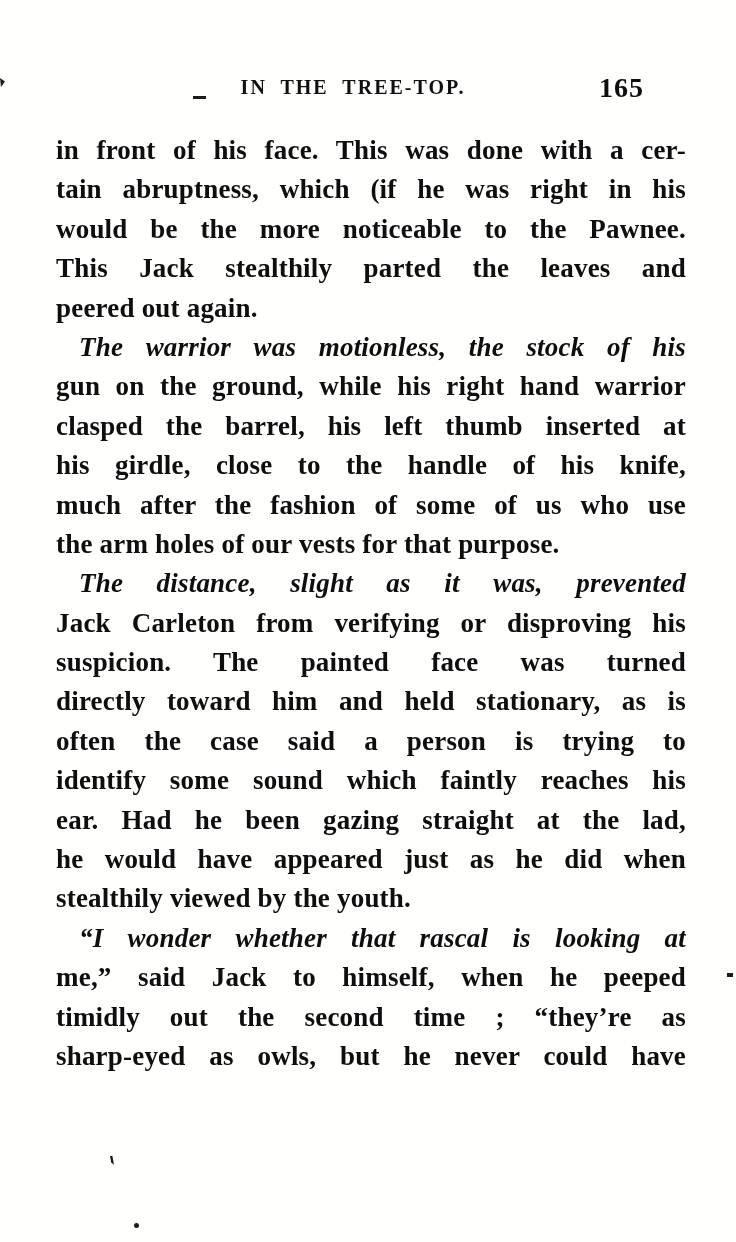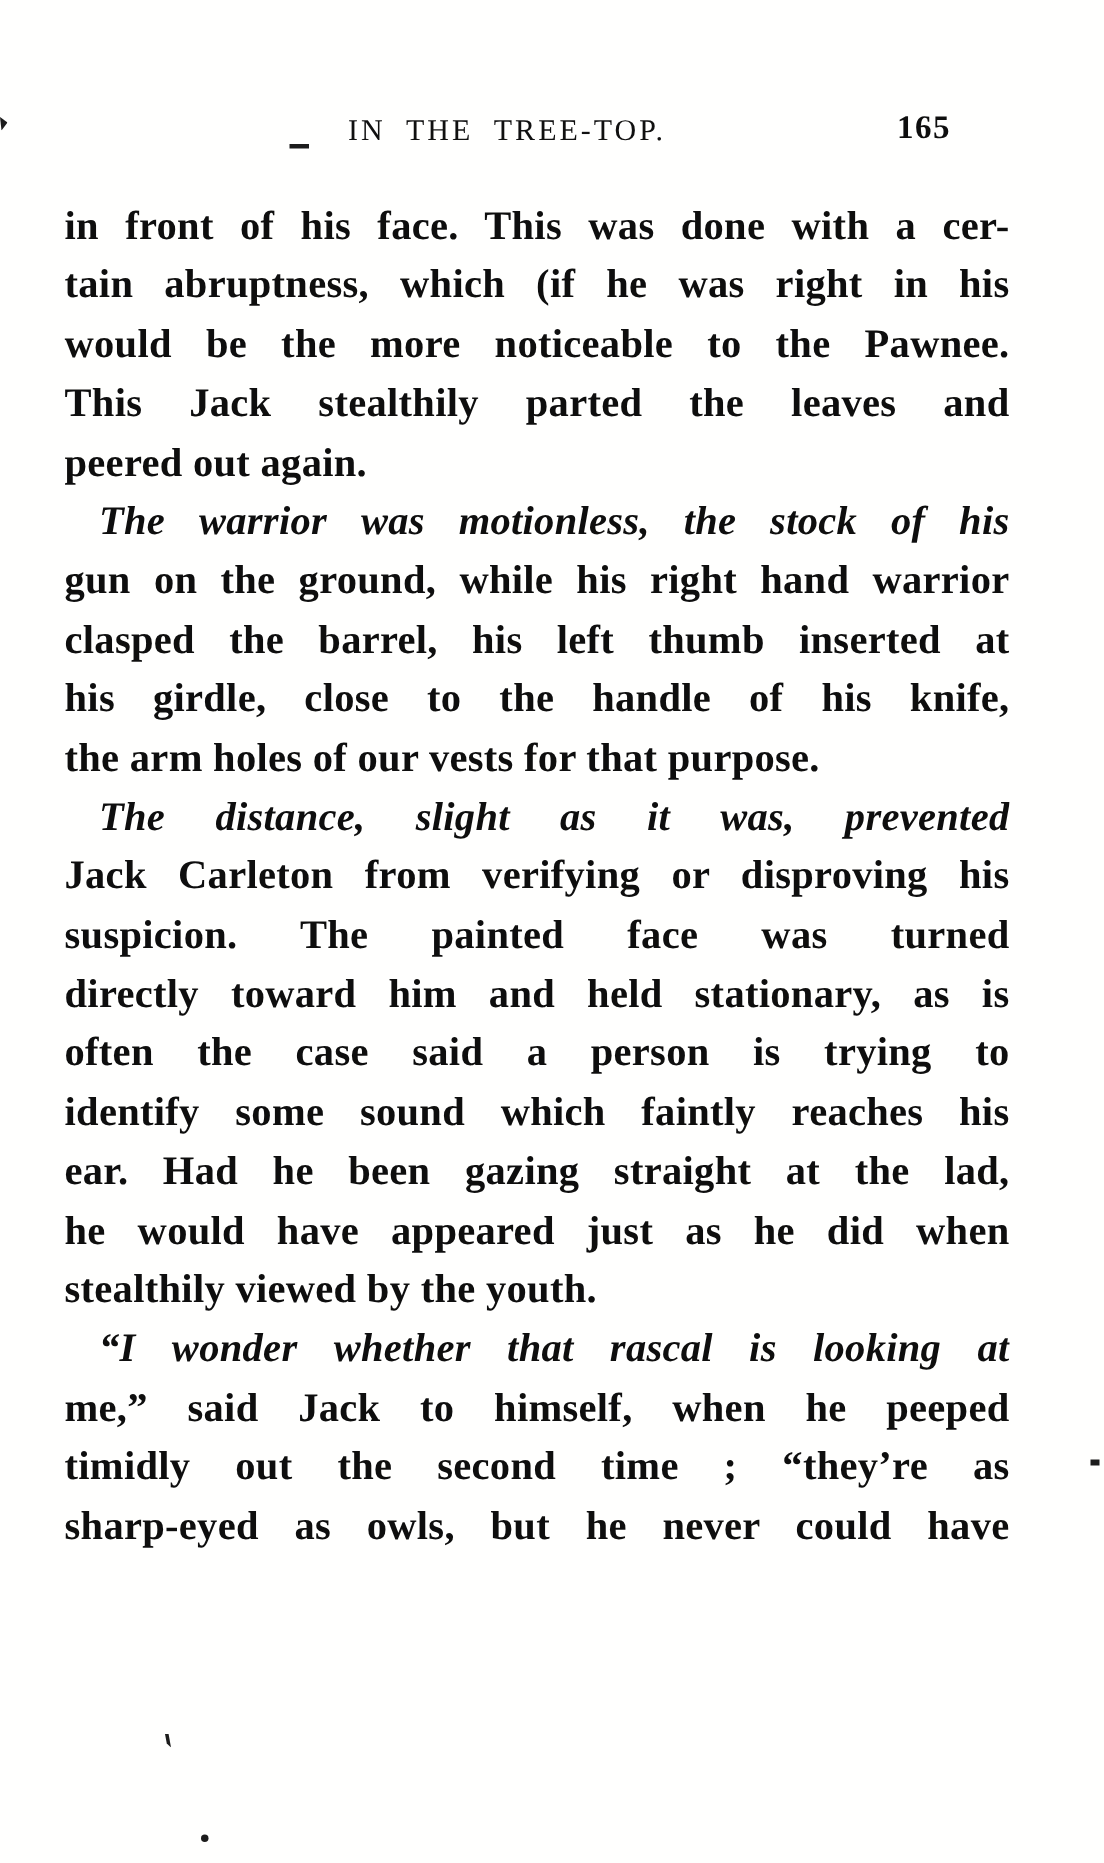--- a/index.html
+++ b/index.html
@@ -20,46 +20,46 @@
   
   .running-header {
     position: absolute;
     top: 74px;
     left: 0;
     width: 736px;
     height: 30px;
   }
   .header-title {
     position: absolute;
-    left: 160px;
+    left: 175px;
     width: 356px;
     top: 2px;
     text-align: center;
     font-size: 20px;
-    font-weight: 400;
+    font-weight: 700;
     letter-spacing: 2px;
     word-spacing: 7px;
     color: #101010;
   }
   .page-number {
     position: absolute;
     left: 598px;
     top: -2px;
     width: 46px;
-    text-align: left;
-    font-size: 22px;
+    text-align: right;
+    font-size: 28px;
     font-weight: 700;
     letter-spacing: 1px;
   }
 
   
   .body-text {
     position: absolute;
     top: 131px;
-    left: 43px;
+    left: 56px;
     width: 630px;
   }
   .line {
     height: 39.4px;
     line-height: 39.4px;
     font-size: 27px;
     font-weight: 700;
     letter-spacing: 0.2px;
     text-align: justify;
     text-align-last: justify;
@@ -105,20 +105,21 @@
       <div class="line">would be the more noticeable to the Pawnee.</div>
       <div class="line">This Jack stealthily parted the leaves and</div>
       <div class="line end">peered out again.</div>
     </div>
 
     <div>
       <div class="line indent">The warrior was motionless, the stock of his</div>
       <div class="line">gun on the ground, while his right hand warrior</div>
       <div class="line">clasped the barrel, his left thumb inserted at</div>
       <div class="line">his girdle, close to the handle of his knife,</div>
+      <div class="line">much after the fashion of some of us who use</div>
       <div class="line end">the arm holes of our vests for that purpose.</div>
     </div>
 
     <div>
       <div class="line indent">The distance, slight as it was, prevented</div>
       <div class="line">Jack Carleton from verifying or disproving his</div>
       <div class="line">suspicion. The painted face was turned</div>
       <div class="line">directly toward him and held stationary, as is</div>
       <div class="line">often the case said a person is trying to</div>
       <div class="line">identify some sound which faintly reaches his</div>

